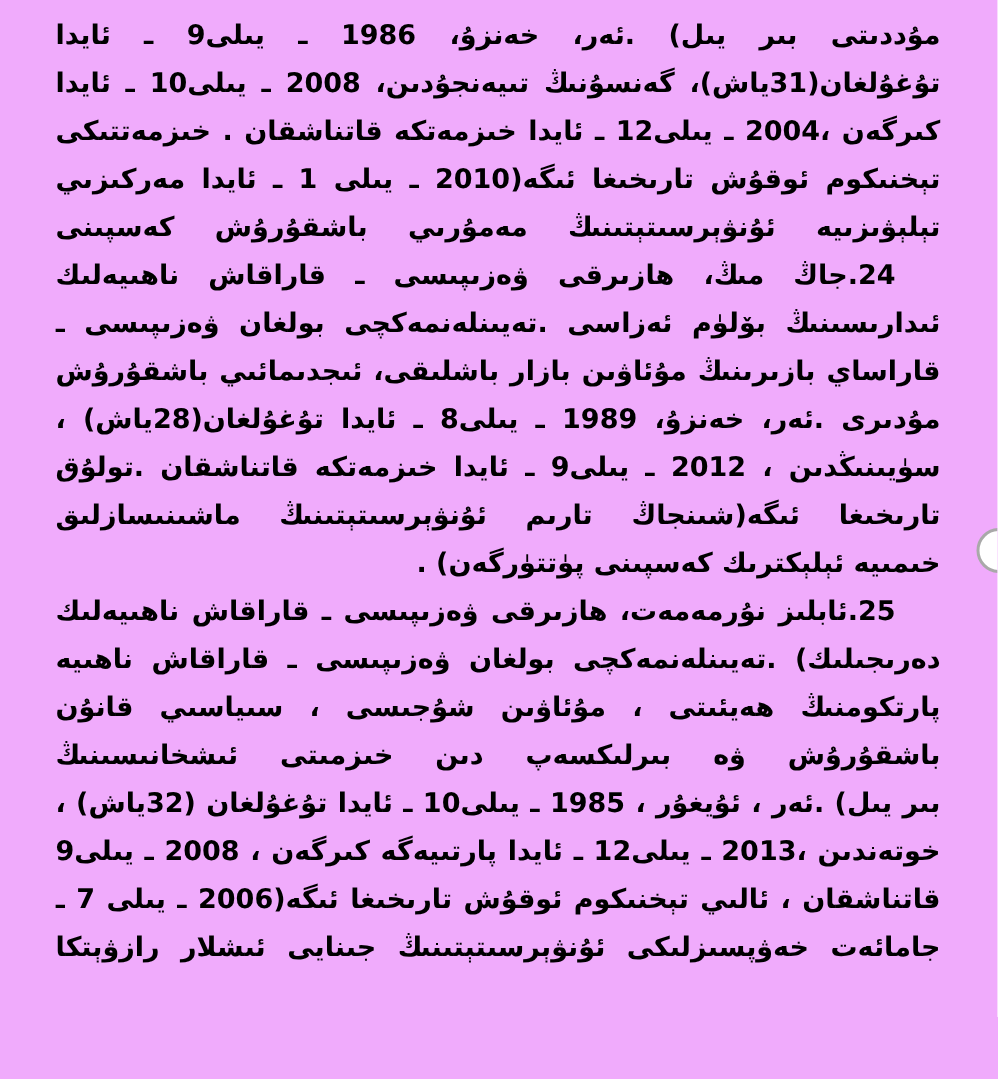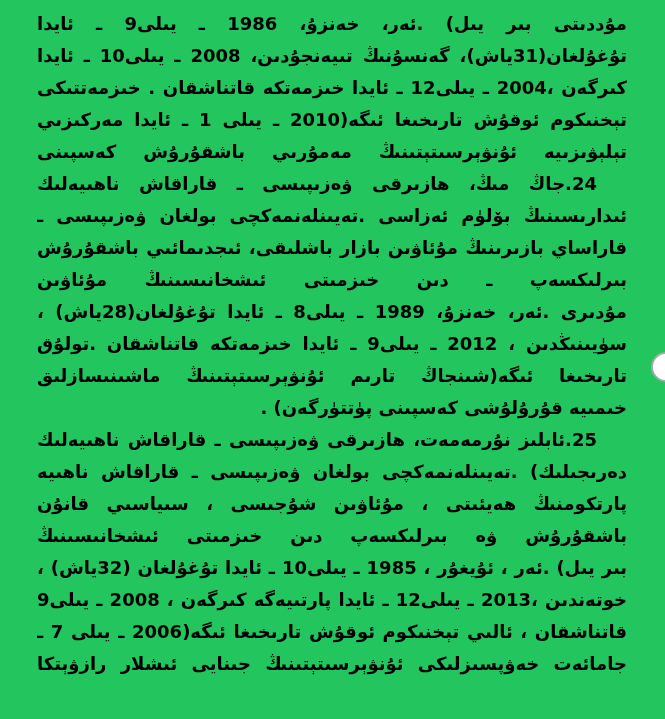--- a/index.html
+++ b/index.html
@@ -47,35 +47,34 @@
     height: 30px;
     box-sizing: border-box;
     border-radius: 50%;
     background: #ffffff;
     border: 2px solid #a9a9a9;
   }
 </style>
 </head>
 <body>
 
-<div class="page" style="background: #22c55e;">
+<div class="page" style="background: #f0abfc;">
   <div class="text-block" id="text-block" style="color: rgb(0, 0, 0);">
       <div class="line">مۇددىتى بىر يىل) .ئەر، خەنزۇ، 1986 ـ يىلى9 ـ ئايدا</div>
       <div class="line">تۇغۇلغان(31ياش)، گەنسۇنىڭ تىيەنجۇدىن، 2008 ـ يىلى10 ـ ئايدا پارتىيىگە</div>
       <div class="line">كىرگەن ،2004 ـ يىلى12 ـ ئايدا خىزمەتكە قاتناشقان . خىزمەتتىكى ئالىي</div>
       <div class="line">تېخنىكوم ئوقۇش تارىخىغا ئىگە(2010 ـ يىلى 1 ـ ئايدا مەركىزىي رادىئو ـ</div>
       <div class="line last">تېلېۋىزىيە ئۇنۋېرسىتېتىنىڭ مەمۇرىي باشقۇرۇش كەسپىنى پۈتتۈرگەن) .</div>
       <div class="line indent">24.جاڭ مىڭ، ھازىرقى ۋەزىپىسى ـ قاراقاش ناھىيەلىك ئورمانچىلىق</div>
       <div class="line">ئىدارىسىنىڭ بۆلۈم ئەزاسى .تەيىنلەنمەكچى بولغان ۋەزىپىسى ـ قاراقاش ناھىيە</div>
       <div class="line">قاراساي بازىرىنىڭ مۇئاۋىن بازار باشلىقى، ئىجدىمائىي باشقۇرۇش ۋە</div>
-      <div class="line">بىرلىكسەپ ـ دىن خىزمىتى ئىشخانىسىنىڭ مۇئاۋىن</div>
       <div class="line">مۇدىرى .ئەر، خەنزۇ، 1989 ـ يىلى8 ـ ئايدا تۇغۇلغان(28ياش) ، جياڭسۇنىڭ</div>
       <div class="line">سۈيىنىڭدىن ، 2012 ـ يىلى9 ـ ئايدا خىزمەتكە قاتناشقان .تولۇق كورس ئوقۇش</div>
       <div class="line">تارىخىغا ئىگە(شىنجاڭ تارىم ئۇنۋېرسىتېتىنىڭ ماشىنىسازلىق ئېلېكترىك</div>
-      <div class="line last">خىمىيە قۇرۇلۇشى كەسپىنى پۈتتۈرگەن) .</div>
+      <div class="line last">خىمىيە ئېلېكترىك كەسپىنى پۈتتۈرگەن) .</div>
       <div class="line indent">25.ئابلىز نۇرمەمەت، ھازىرقى ۋەزىپىسى ـ قاراقاش ناھىيەلىك جامائەت</div>
       <div class="line">دەرىجىلىك) .تەيىنلەنمەكچى بولغان ۋەزىپىسى ـ قاراقاش ناھىيە ياۋا يېزىلىق</div>
       <div class="line">پارتكومنىڭ ھەيئىتى ، مۇئاۋىن شۇجىسى ، سىياسىي قانۇن شۇجىسى ، ئىجدىمائىي</div>
       <div class="line">باشقۇرۇش ۋە بىرلىكسەپ دىن خىزمىتى ئىشخانىسىنىڭ مۇدىرى(سىناق مۇددىتى</div>
       <div class="line">بىر يىل) .ئەر ، ئۇيغۇر ، 1985 ـ يىلى10 ـ ئايدا تۇغۇلغان (32ياش) ، شىنجاڭ</div>
       <div class="line">خوتەندىن ،2013 ـ يىلى12 ـ ئايدا پارتىيەگە كىرگەن ، 2008 ـ يىلى9 ـ ئايدا خىزمەتكە</div>
       <div class="line">قاتناشقان ، ئالىي تېخنىكوم ئوقۇش تارىخىغا ئىگە(2006 ـ يىلى 7 ـ ئايدا جۇڭگو خەلق</div>
       <div class="line">جامائەت خەۋپسىزلىكى ئۇنۋېرسىتېتىنىڭ جىنايى ئىشلار رازۋېتكا كەسپىنى</div>
     </div>
   <div class="edge-circle" style="border-color: rgb(169, 169, 169); background: rgb(255, 255, 255);"></div>

